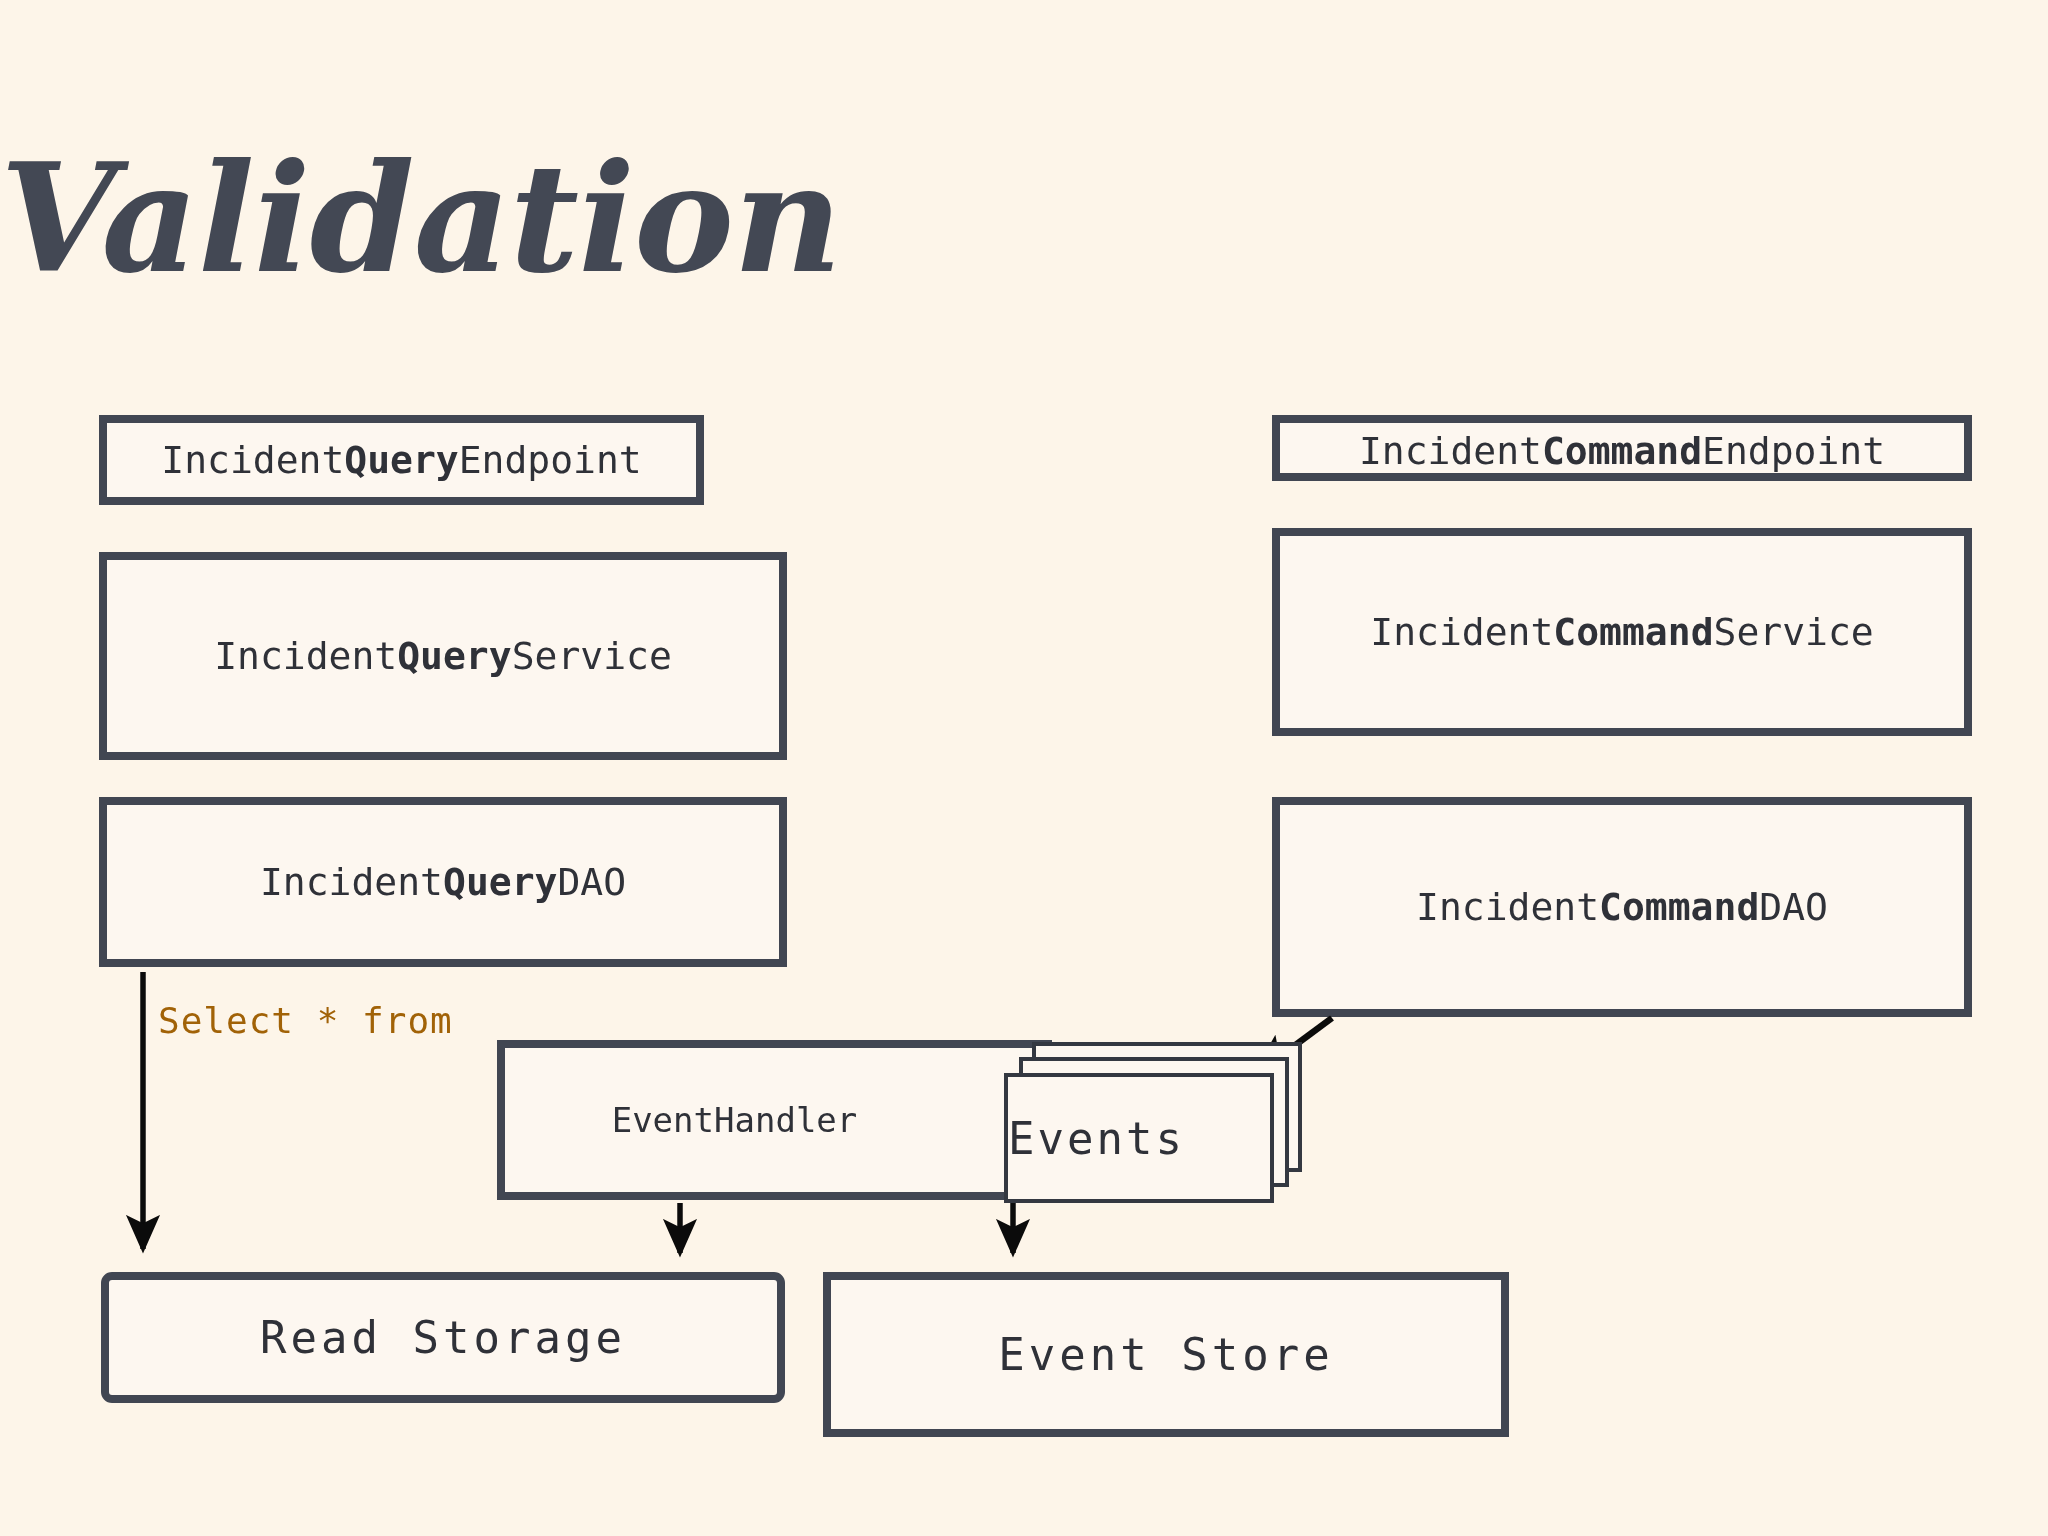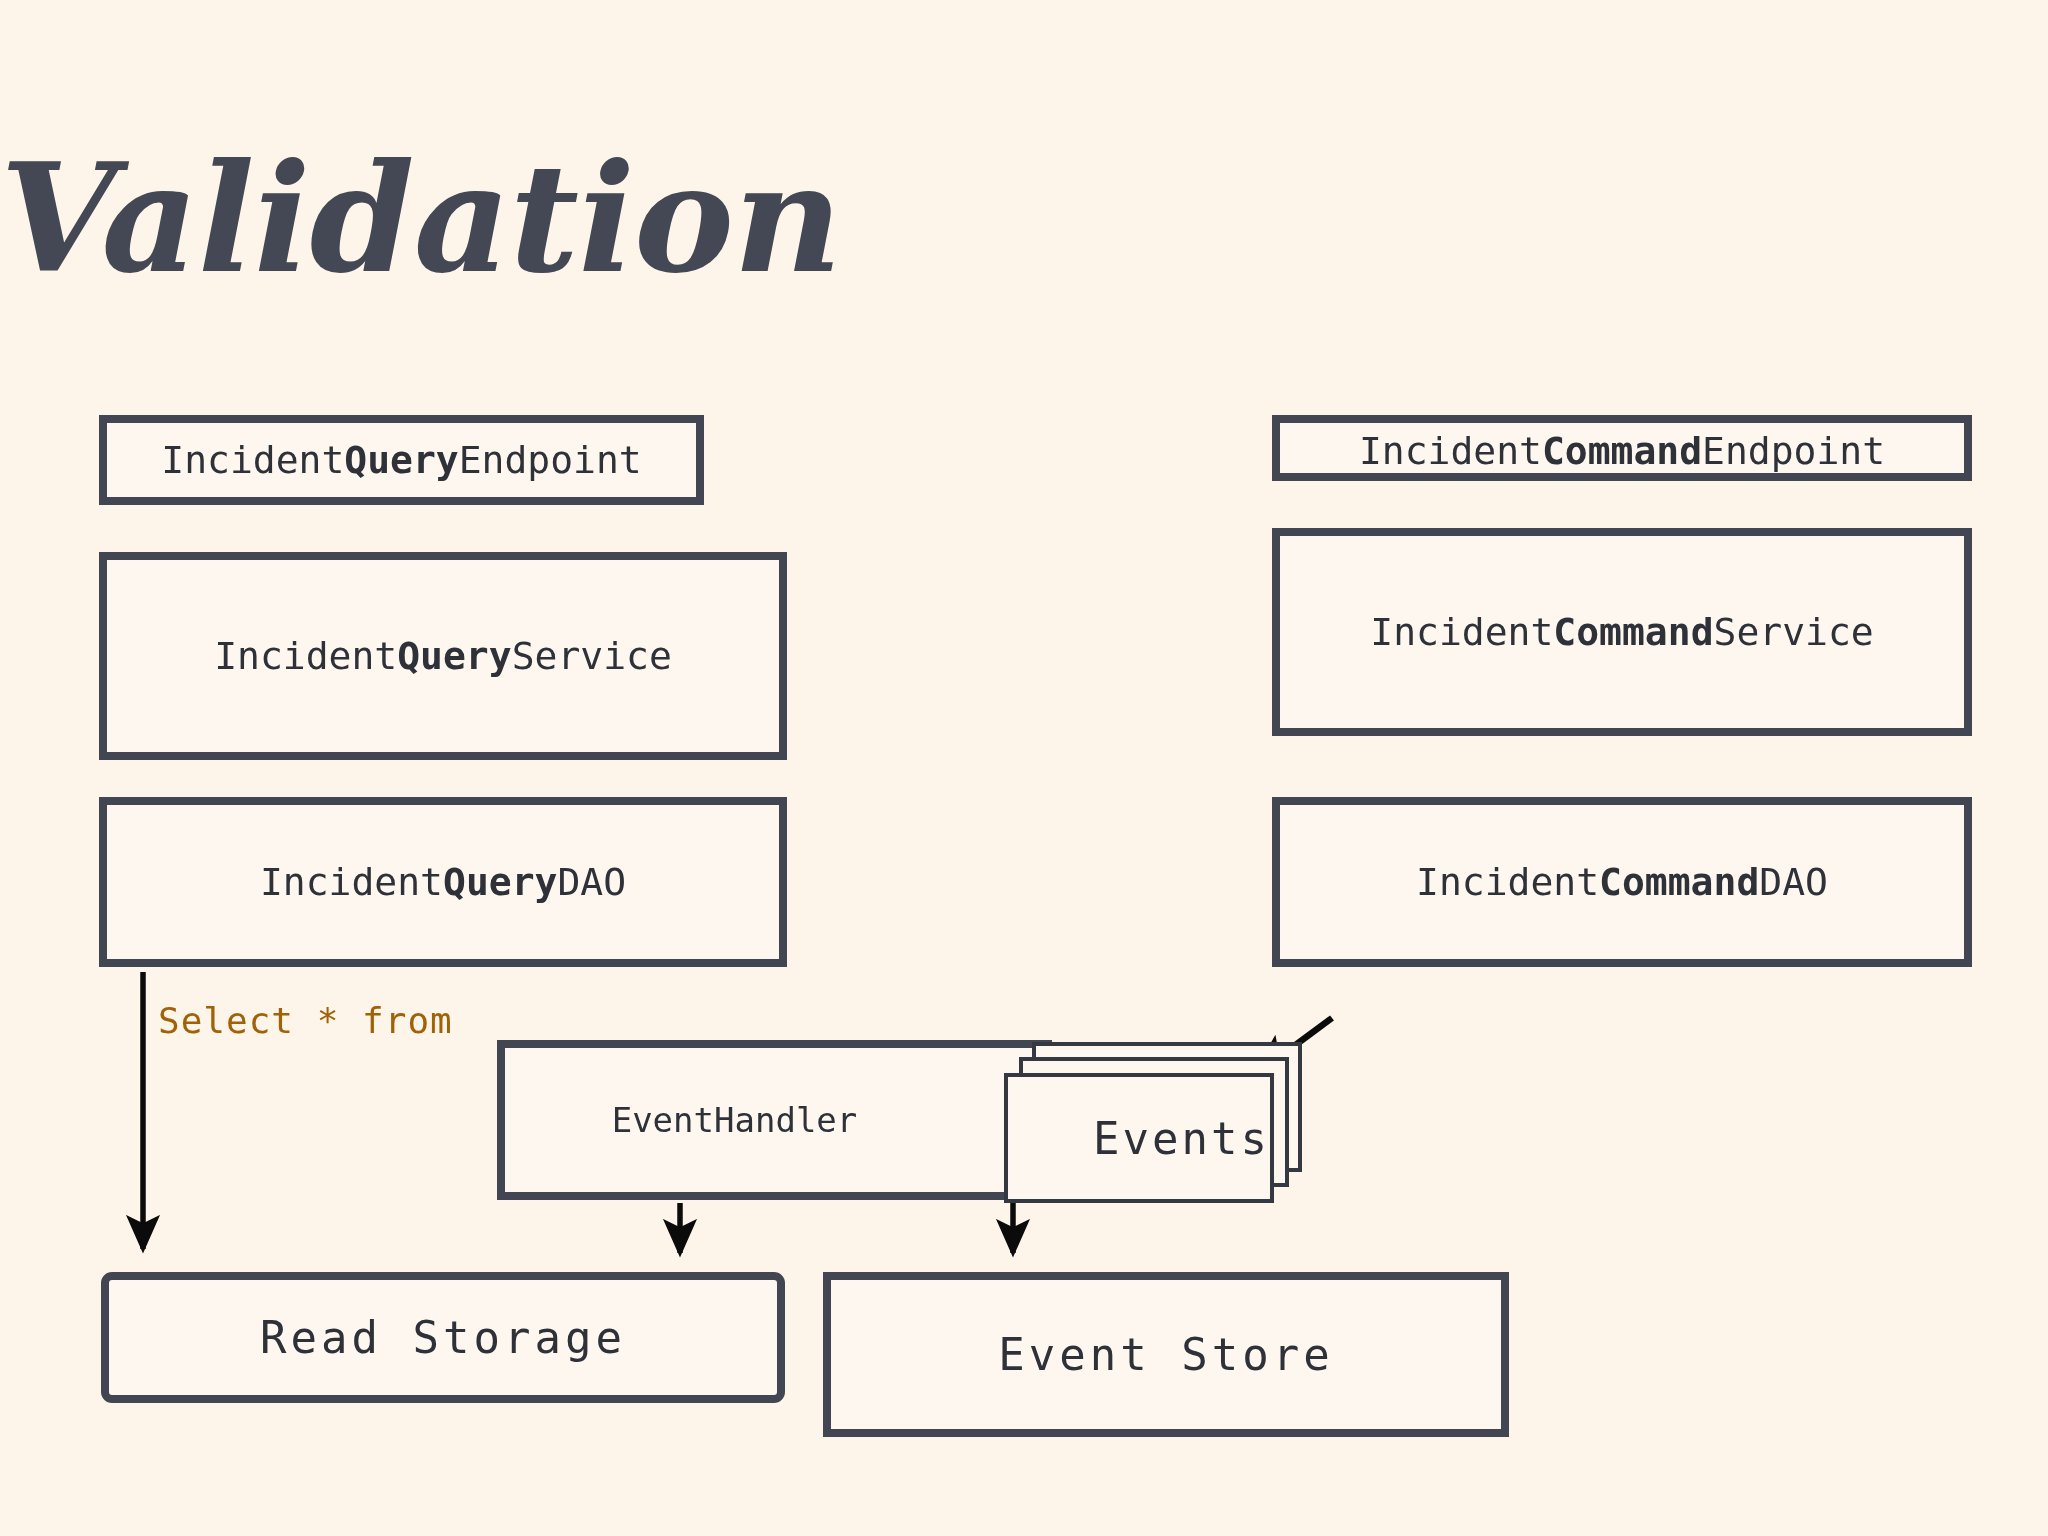--- a/index.html
+++ b/index.html
@@ -64,21 +64,21 @@
   }
 
   
   #box-query-endpoint { left: 99px;  top: 415px;  width: 605px;  height: 90px;  }
   #box-query-service  { left: 99px;  top: 552px;  width: 688px;  height: 208px; }
   #box-query-dao      { left: 99px;  top: 797px;  width: 688px;  height: 170px; }
 
   
   #box-command-endpoint { left: 1272px; top: 415px; width: 700px; height: 66px; align-items: flex-end;  }
   #box-command-service  { left: 1272px; top: 528px; width: 700px; height: 208px; }
-  #box-command-dao      { left: 1272px; top: 797px; width: 700px; height: 170px; }
+  #box-command-dao      { left: 1272px; top: 797px; width: 700px; height: 220px; }
 
   
   #box-event-handler {
     left: 497px; top: 1040px; width: 555px; height: 160px;
     justify-content: center;
     padding-right: 0px;
     z-index: 2;
   }
   #box-event-handler .lbl { transform: translateX(-40px); }
 
@@ -86,21 +86,21 @@
   .stack-card {
     position: absolute;
     box-sizing: border-box;
     border: 4px solid #343841;
     background: #fdf7f0;
   }
   #events-card-3 { left: 1032px; top: 1042px; width: 270px; height: 130px; z-index: 3; }
   #events-card-2 { left: 1019px; top: 1057px; width: 270px; height: 130px; z-index: 4; }
   #events-card-1 {
     left: 1004px; top: 1073px; width: 270px; height: 130px; z-index: 5;
-    display: flex; align-items: center; justify-content: flex-end;
+    display: flex; align-items: center; justify-content: flex-start;
     color: #2f3138;
     font-family: "DejaVu Sans Mono", monospace;
     font-size: 44px;
     letter-spacing: 3px;
     white-space: nowrap;
   }
 
   
   #box-read-storage { left: 101px; top: 1272px; width: 684px; height: 131px; border-radius: 11px; }
   #box-event-store  { left: 823px; top: 1272px; width: 686px; height: 165px; }

